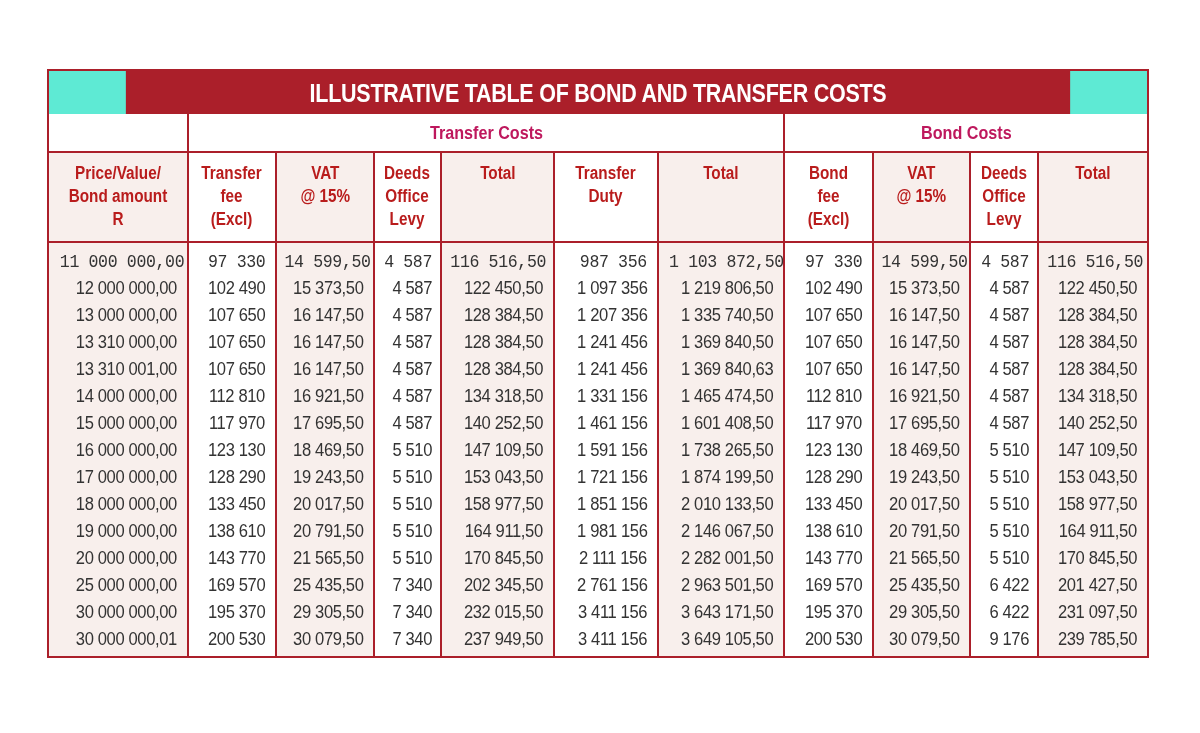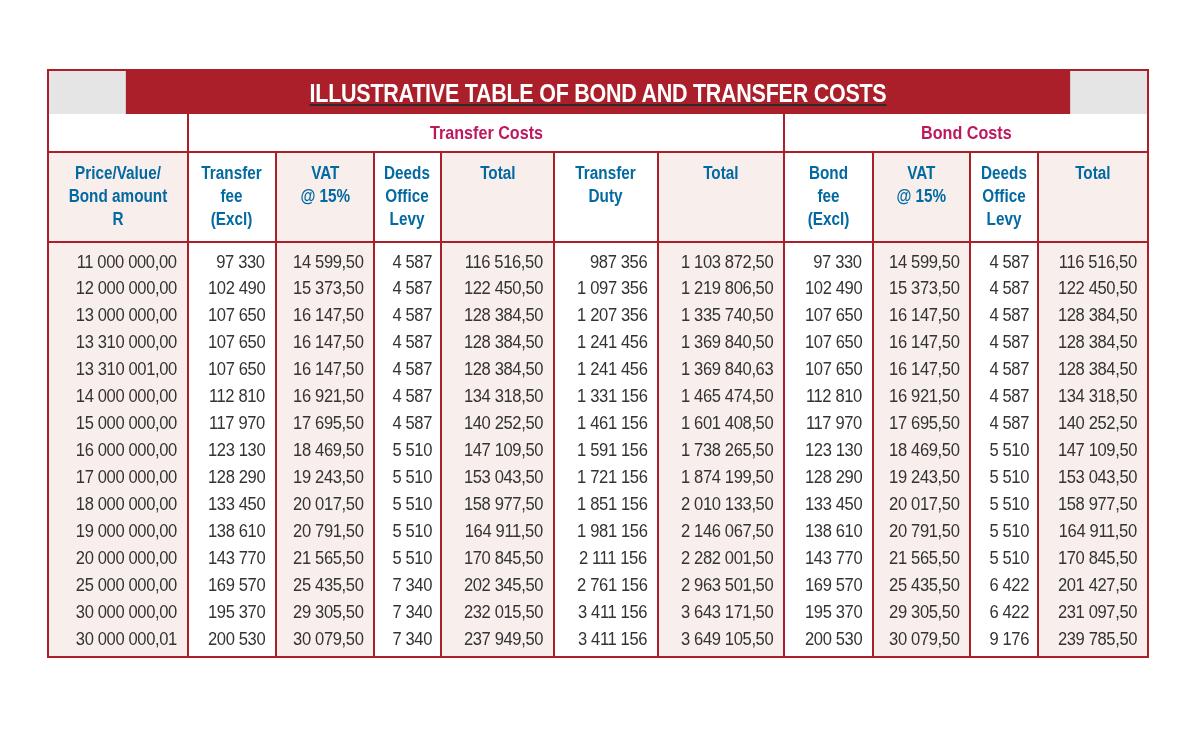--- a/index.html
+++ b/index.html
@@ -31,24 +31,23 @@
       line-height: 44px;
       text-align: center;
       font-family: "Liberation Sans", sans-serif;
       font-weight: bold;
       font-size: 25px;
       letter-spacing: -0.3px;
       transform: scaleX(0.86);
       transform-origin: center;
     }
     .title-bar-bg {
-      background: #e5e5e5;
+      background: #5eead4;
       height: 43px;
       overflow: hidden;
-      text-decoration: underline;
     }
     table {
       border-collapse: collapse;
       width: 100%;
       table-layout: fixed;
     }
     td, th {
       border-left: 2px solid #ab1f2a;
       padding: 0;
       box-sizing: border-box;
@@ -66,21 +65,21 @@
       display: inline-block;
       transform: scaleX(0.85);
     }
     .head-row th {
       height: 90px;
       vertical-align: top;
       padding-top: 9px;
       font-size: 18px;
       line-height: 23px;
       font-weight: bold;
-      color: #0369a1;
+      color: #b91c1c;
       border-bottom: 2px solid #ab1f2a;
     }
     .head-row th .lbl {
       display: inline-block;
       transform: scaleX(0.85);
       white-space: pre-line;
     }
     .shade { background: #f8efec; }
     .white { background: #ffffff; }
     .data-row td {
@@ -91,21 +90,21 @@
       color: #333333;
       white-space: nowrap;
       font-family: "Liberation Sans", sans-serif;
       letter-spacing: -0.4px;
     }
     .data-row td span {
       display: inline-block;
       transform: scaleX(0.92);
       transform-origin: right center;
     }
-    .data-row.first td { padding-top: 6px; height: 33px; }
+    .data-row.first td { padding-top: 6px; height: 33px; font-family: Liberation Mono, monospace; }
     .data-row.last td { padding-bottom: 3px; height: 30px; }
     .data-row td.deeds { padding-right: 8px; }
   </style>
 </head>
 <body>
 
 <div class="table-wrap">
   <div class="title-bar-bg">
     <div class="title-bar">ILLUSTRATIVE TABLE OF BOND AND TRANSFER COSTS</div>
   </div>

